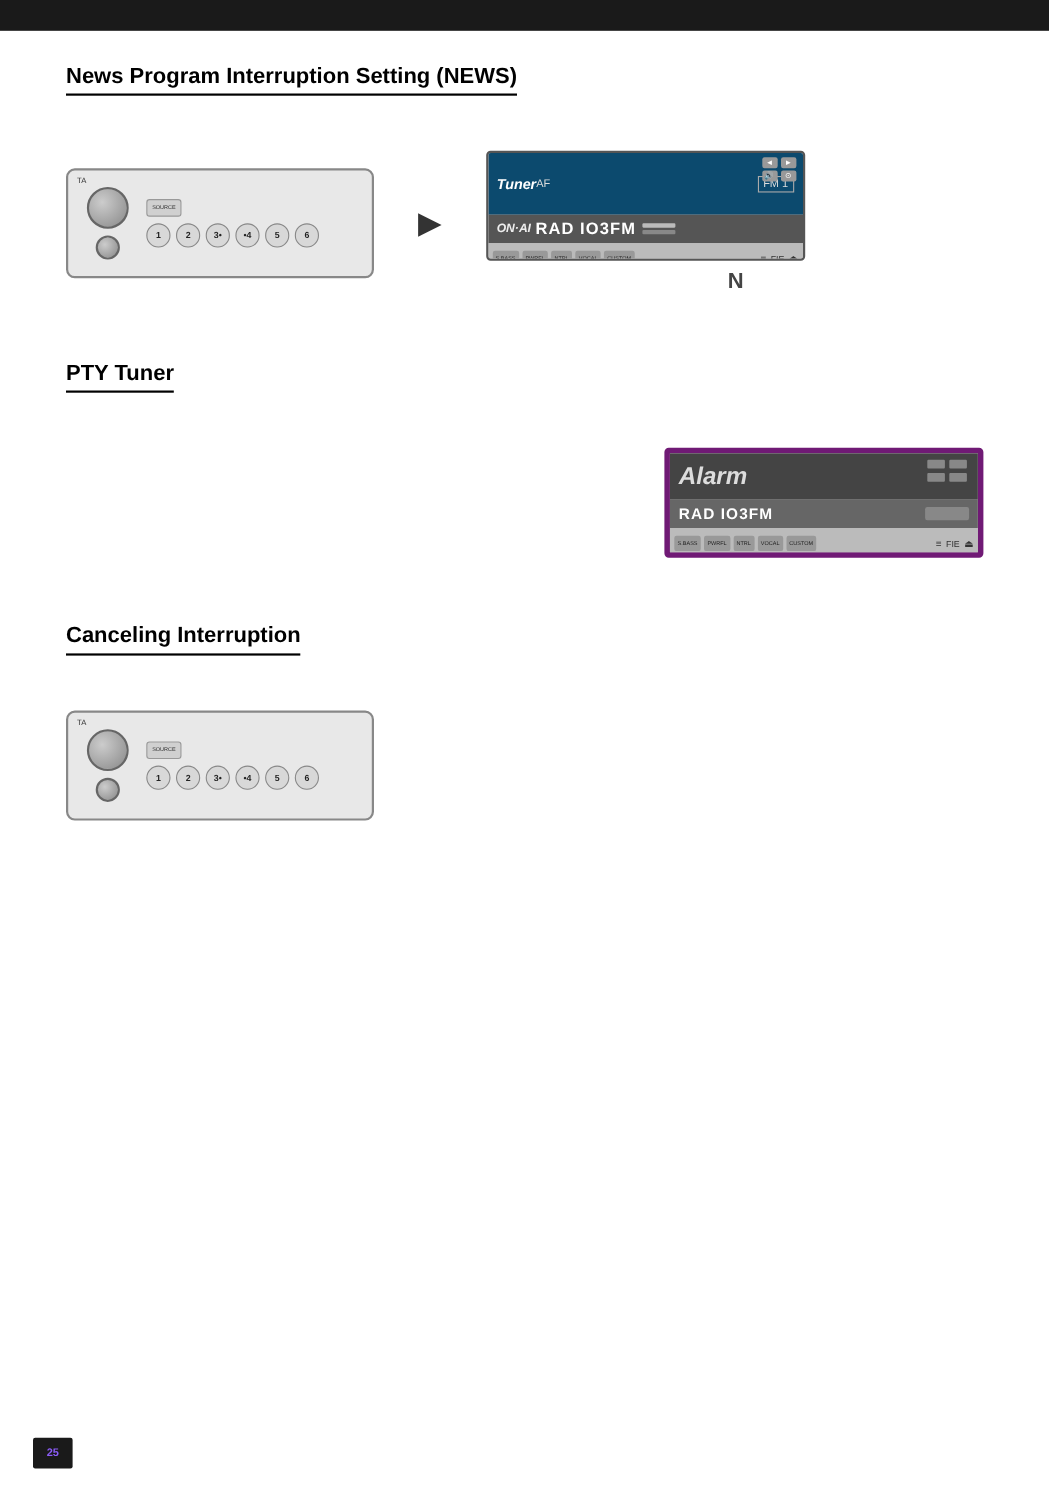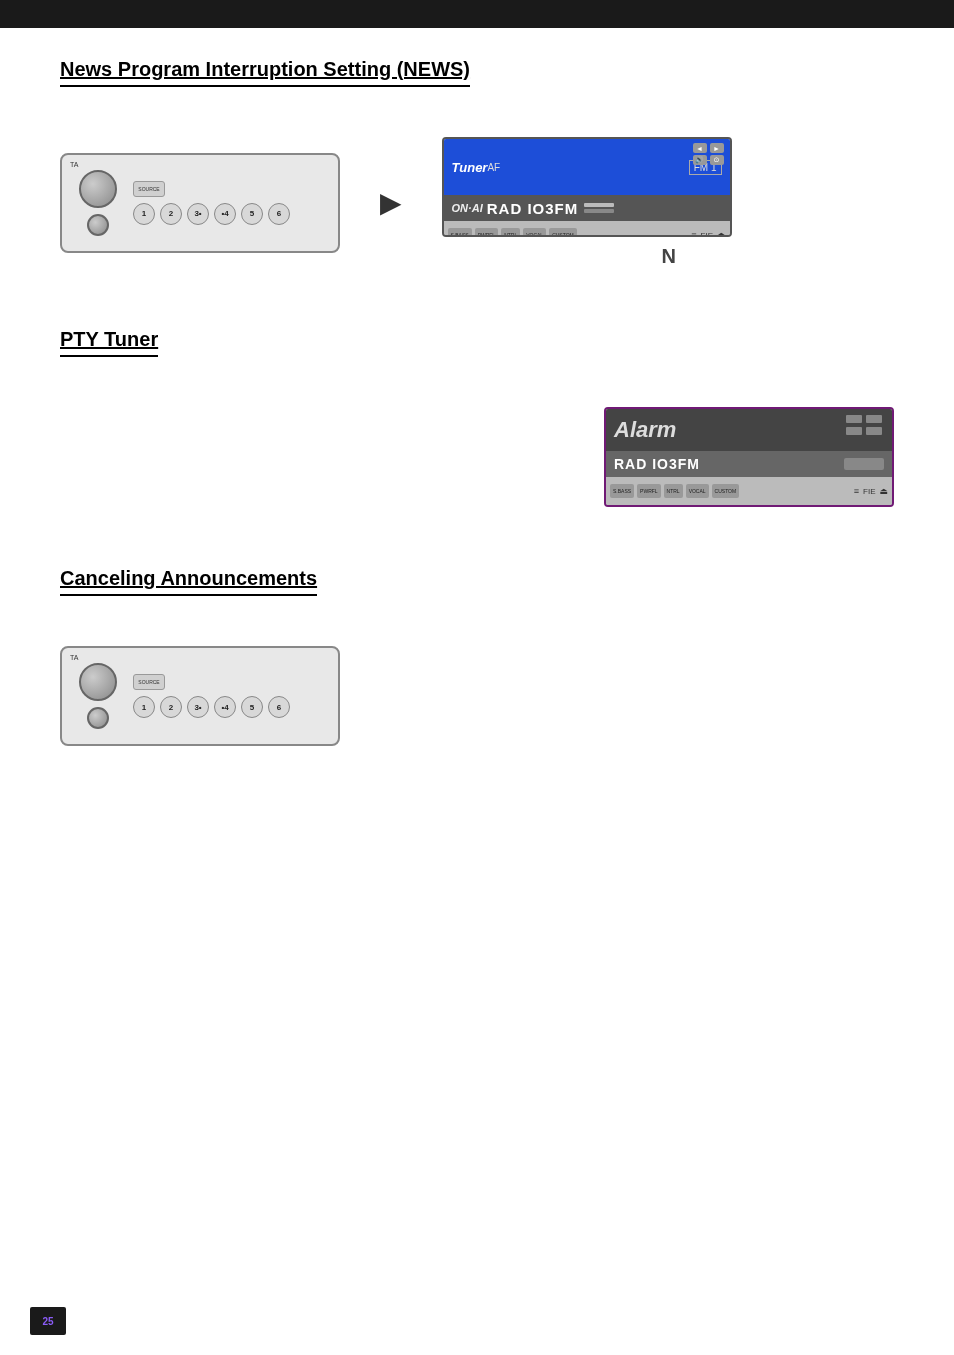--- a/index.html
+++ b/index.html
@@ -24,21 +24,20 @@
 
     
     .section-title {
       font-size: 20px;
       font-weight: bold;
       color: #000;
       border-bottom: 2px solid #000;
       padding-bottom: 4px;
       margin-bottom: 30px;
       display: inline-block;
-      text-decoration: underline;
     }
 
     .section {
       margin-bottom: 60px;
     }
 
     
     .illustration-row {
       display: flex;
       align-items: center;
@@ -154,21 +153,21 @@
       height: 100px;
       background: #c8c8c8;
       border: 2px solid #555;
       border-radius: 4px;
       position: relative;
       flex-shrink: 0;
       overflow: hidden;
     }
 
     .display-top {
-      background: #1d4ed8;
+      background: #0c4a6e;
       height: 56px;
       display: flex;
       align-items: center;
       padding: 20px 8px;
       position: relative;
     }
 
     .display-tuner {
       font-size: 13px;
       font-weight: bold;
@@ -274,21 +273,21 @@
       font-weight: bold;
       color: #444;
       margin-left: 20px;
     }
 
     
     .alarm-display {
       width: 290px;
       height: 100px;
       background: #c8c8c8;
-      border: 2px solid #701a75;
+      border: 5px solid #701a75;
       border-radius: 4px;
       position: relative;
       overflow: hidden;
       margin-left: auto;
       margin-right: 0;
     }
 
     .alarm-top {
       background: #444;
       height: 42px;
@@ -493,21 +492,21 @@
             <span>≡</span>
             <span style="font-size:8px;">FIE</span>
             <span>⏏</span>
           </div>
         </div>
       </div>
     </div>
   </div>
 
   <div class="section">
-    <div class="section-title">Canceling Announcements</div>
+    <div class="section-title">Canceling Interruption</div>
 
     <div class="cancel-section-content">
 
       <div class="device-radio">
         <div class="knob-area">
           <span class="ta-label">TA</span>
           <div class="knob"></div>
           <div class="knob knob-small"></div>
         </div>
         <div class="buttons-area">

